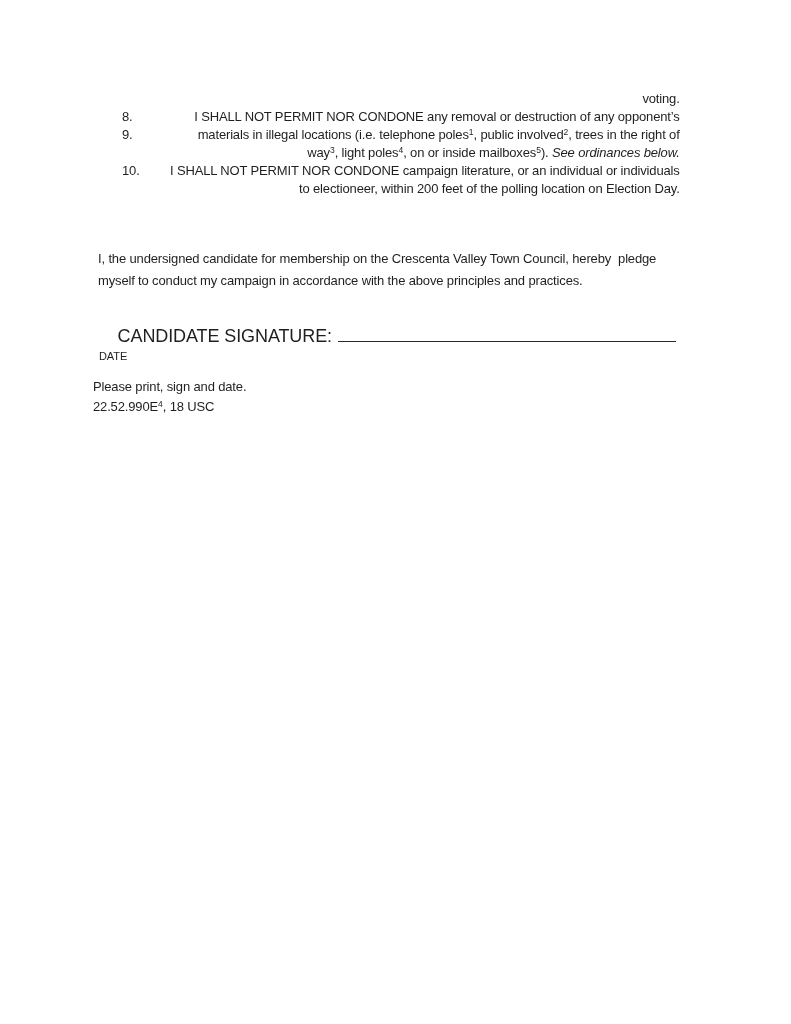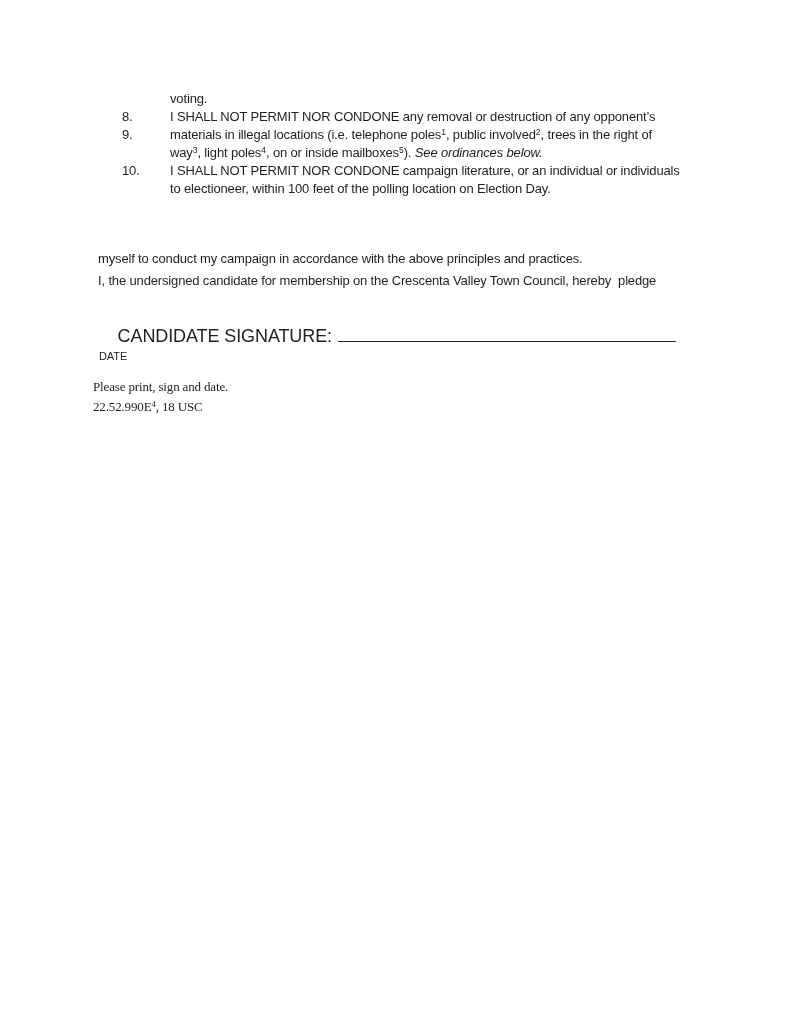--- a/index.html
+++ b/index.html
@@ -18,21 +18,21 @@
   }
   
   .list-block {
     position: absolute;
     top: 90px; left: 122px;
     font-size: 13px; line-height: 18px;
     letter-spacing: -0.15px;
   }
   .list-row { display: flex; }
   .list-num { width: 48px; flex: 0 0 48px; white-space: pre; }
-  .list-text { flex: 1 1 auto; }
+  .list-text { flex: 1 1 auto; text-align: right; }
   .line { white-space: pre; }
   sup { font-size: 8.5px; line-height: 0; vertical-align: 4px; letter-spacing: 0; }
   .it { font-style: italic; }
 
   
   .pledge-block {
     position: absolute;
     top: 248px; left: 98px;
     font-size: 13px; line-height: 22px;
     letter-spacing: -0.15px;
@@ -62,21 +62,20 @@
     font-size: 11px; line-height: 18px;
     letter-spacing: -0.1px;
   }
 
   
   .footer-block {
     position: absolute;
     top: 377px; left: 93px;
     font-size: 13px; line-height: 20px;
     letter-spacing: -0.15px;
-    font-family: Liberation Serif, serif;
   }
 </style>
 </head>
 <body>
 
 <div class="page">
 
   <section class="list-block">
 
     <div class="list-row">
@@ -98,29 +97,29 @@
       <div class="list-text">
         <div class="line"><span>materials in illegal locations (i.e. telephone poles</span><sup>1</sup><span>, public involved</span><sup>2</sup><span>, trees in the right of</span></div>
         <div class="line"><span>way</span><sup>3</sup><span>, light poles</span><sup>4</sup><span>, on or inside mailboxes</span><sup>5</sup><span>). </span><span class="it">See ordinances below.</span></div>
       </div>
     </div>
 
     <div class="list-row">
       <div class="list-num">10.</div>
       <div class="list-text">
         <div class="line"><span>I SHALL NOT PERMIT NOR CONDONE campaign literature, or an individual or individuals</span></div>
-        <div class="line"><span>to electioneer, within 100 feet of the polling location on Election Day.</span></div>
+        <div class="line"><span>to electioneer, within 200 feet of the polling location on Election Day.</span></div>
       </div>
     </div>
 
   </section>
 
   <section class="pledge-block">
+    <div class="line">I, the undersigned candidate for membership on the Crescenta Valley Town Council, hereby  pledge</div>
     <div class="line">myself to conduct my campaign in accordance with the above principles and practices.</div>
-    <div class="line">I, the undersigned candidate for membership on the Crescenta Valley Town Council, hereby  pledge</div>
   </section>
 
   <section class="sig-row">
     <span>CANDIDATE SIGNATURE:</span><span class="sig-line"></span>
   </section>
 
   <div class="date-label">DATE</div>
 
   <section class="footer-block">
     <div class="line">Please print, sign and date.</div>

